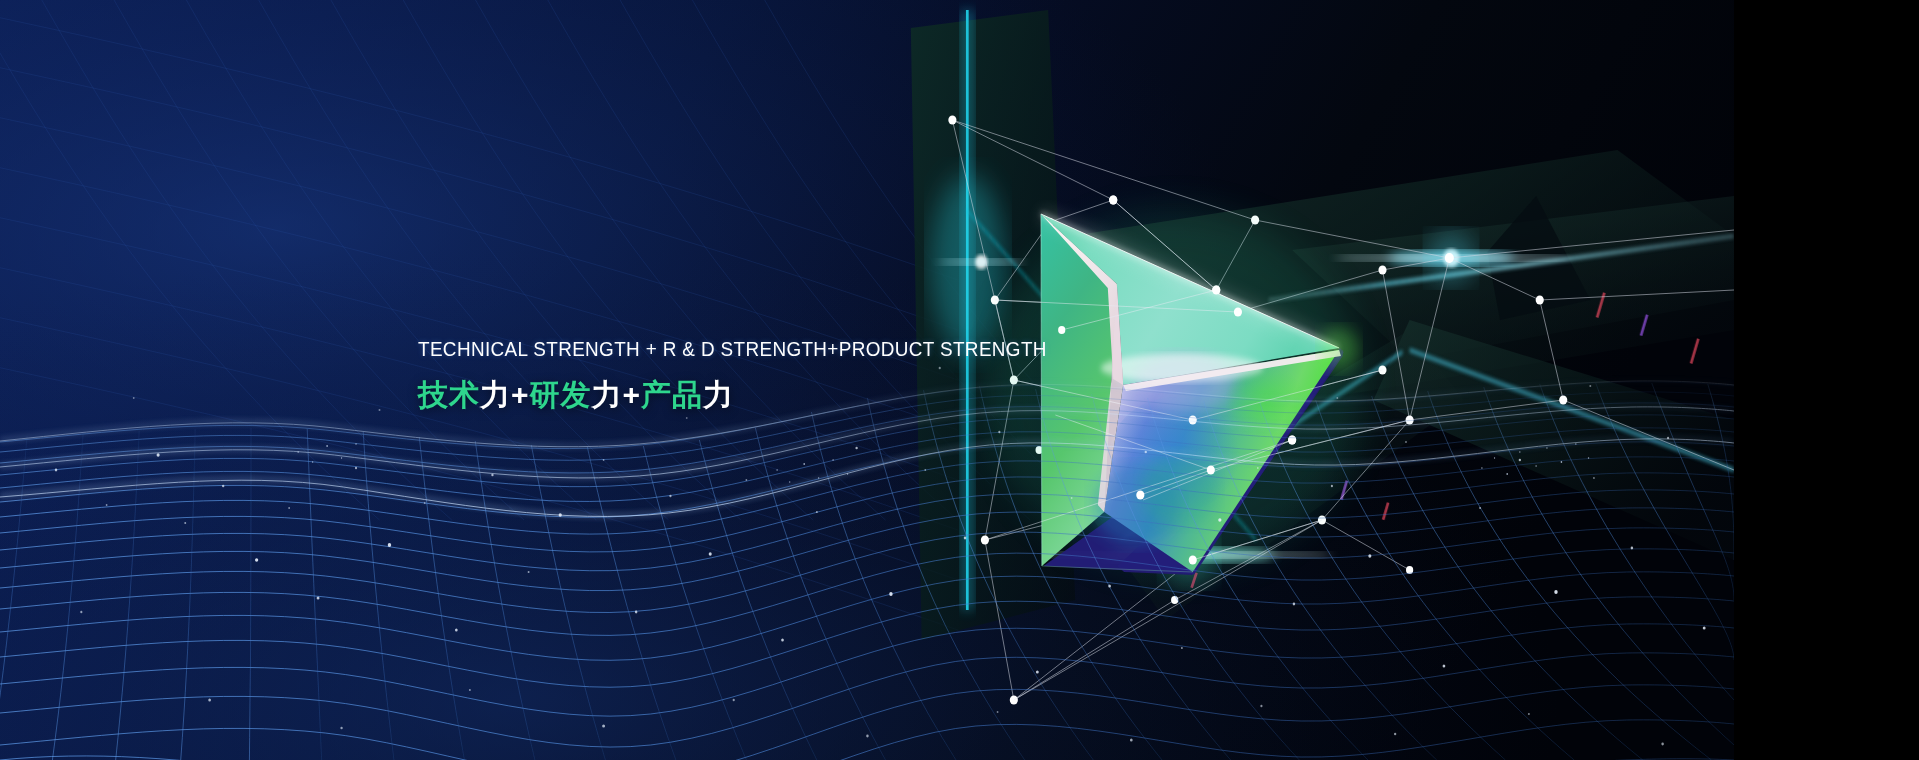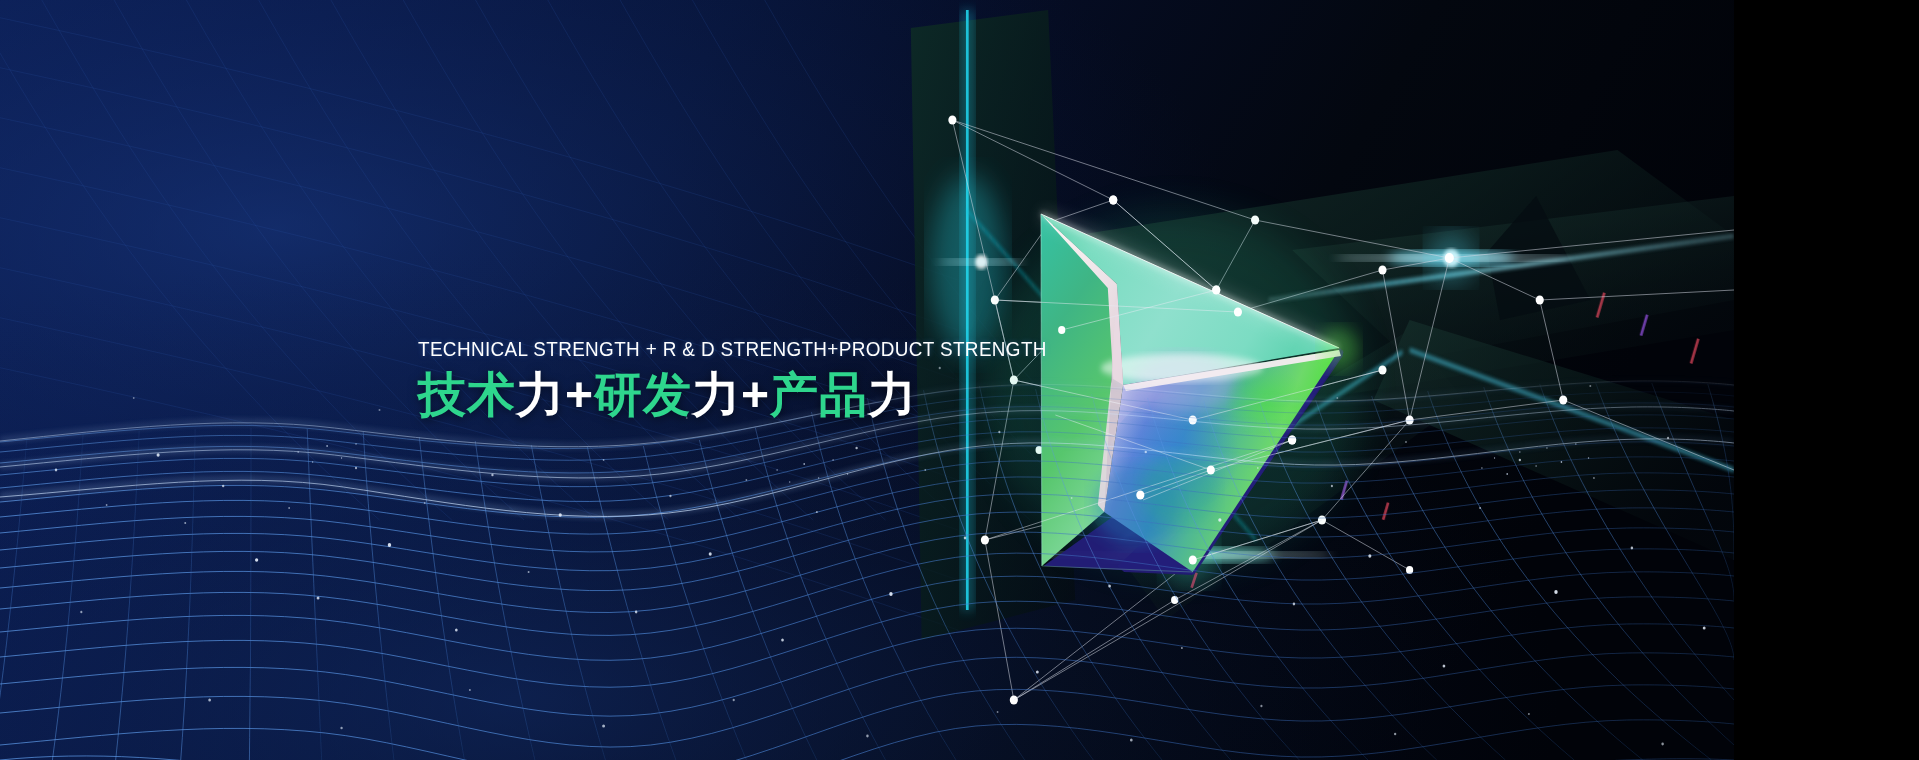--- a/index.html
+++ b/index.html
@@ -26,21 +26,21 @@
     line-height:25px;
     letter-spacing:.4px;
     font-weight:400;
     white-space:nowrap;
     transform:scaleX(.90);
     transform-origin:left center;
     text-shadow:0 0 6px rgba(90,160,255,.35);
   }
   #heading-cn{
     margin-top:6px;
-    font-size:48px;
+    font-size:30px;
     line-height:56px;
     font-weight:700;
     letter-spacing:1px;
     white-space:nowrap;
     color:#ffffff;
     text-shadow:0 2px 10px rgba(0,0,0,.55);
   }
   #heading-cn .g{color:#2ed68d;}
   #heading-cn .w{color:#ffffff;}
 </style>

